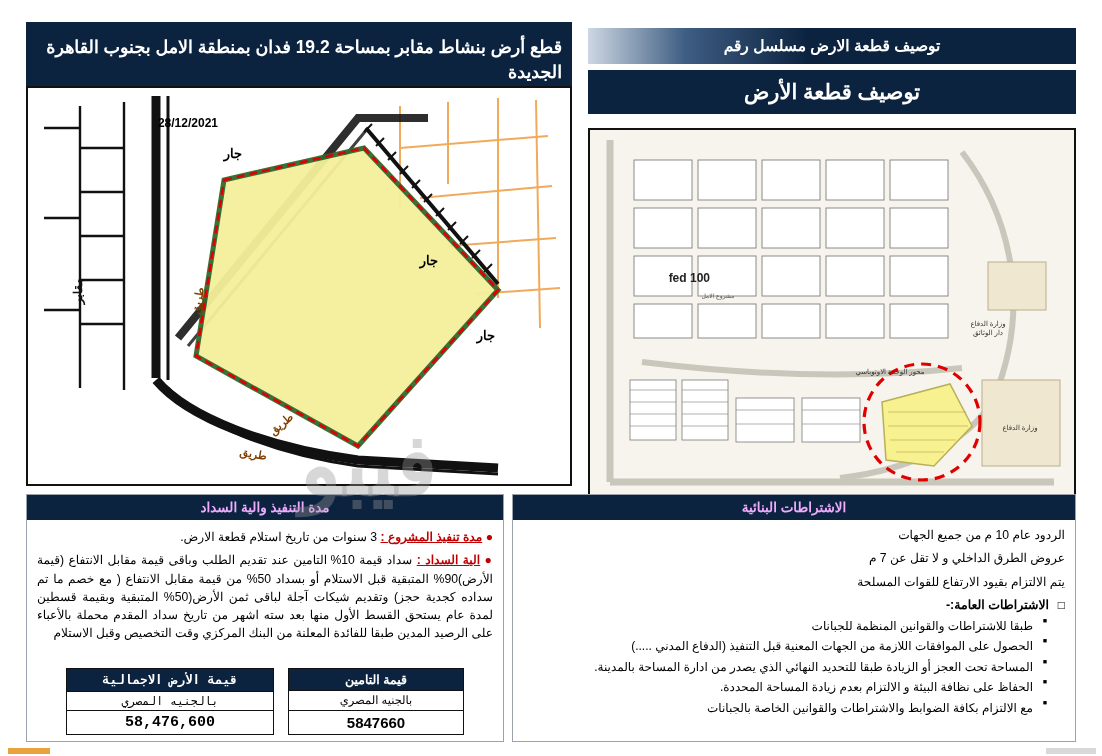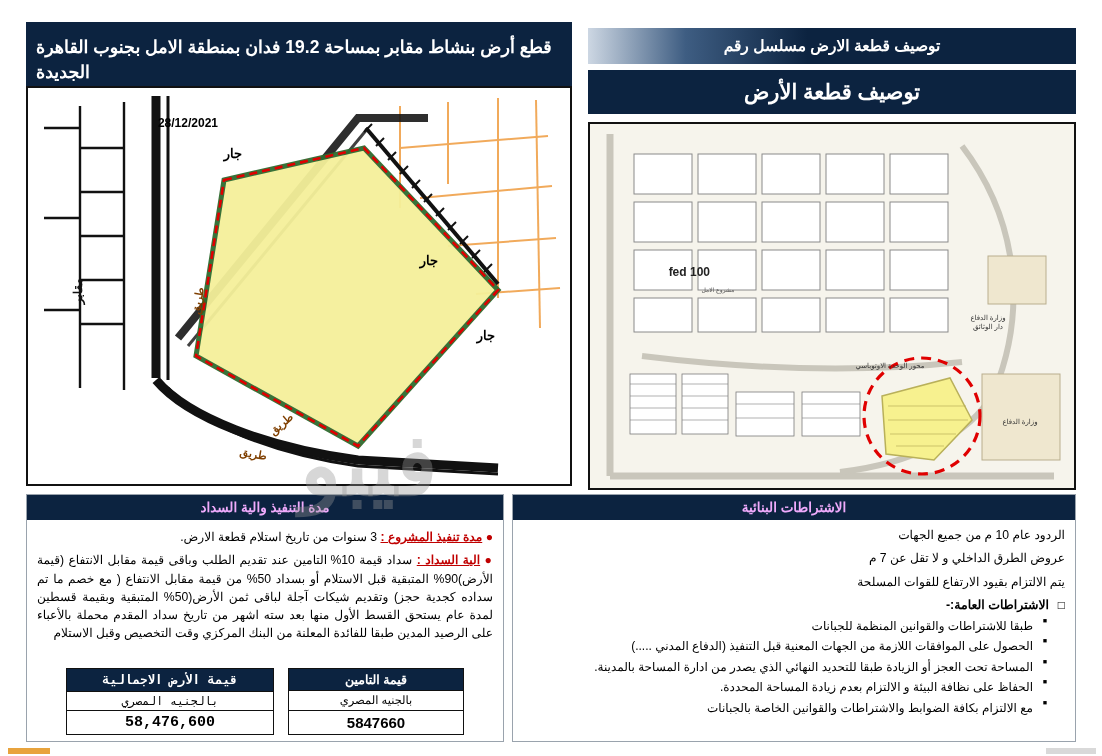--- a/index.html
+++ b/index.html
@@ -22,21 +22,21 @@
     position: absolute;
     left: 26px;
     top: 22px;
     width: 546px;
     height: 76px;
     background: #0c2340;
     color: #ffffff;
     display: flex;
     align-items: center;
     justify-content: center;
-    text-align: left;
+    text-align: right;
     font-size: 17.5px;
     font-weight: bold;
     line-height: 1.45;
     padding: 4px 10px;
     box-sizing: border-box;
   }
 
   .map-box {
     position: absolute;
     left: 26px;
@@ -77,21 +77,21 @@
     align-items: center;
     justify-content: center;
     font-size: 21px;
     font-weight: bold;
     box-sizing: border-box;
   }
 
   .map-box2 {
     position: absolute;
     left: 588px;
-    top: 122px;
+    top: 128px;
     width: 488px;
     height: 368px;
     background: #fca5a5;
     border: 2px solid #111111;
     box-sizing: border-box;
     overflow: hidden;
   }
 
   
   .bottom-left {

